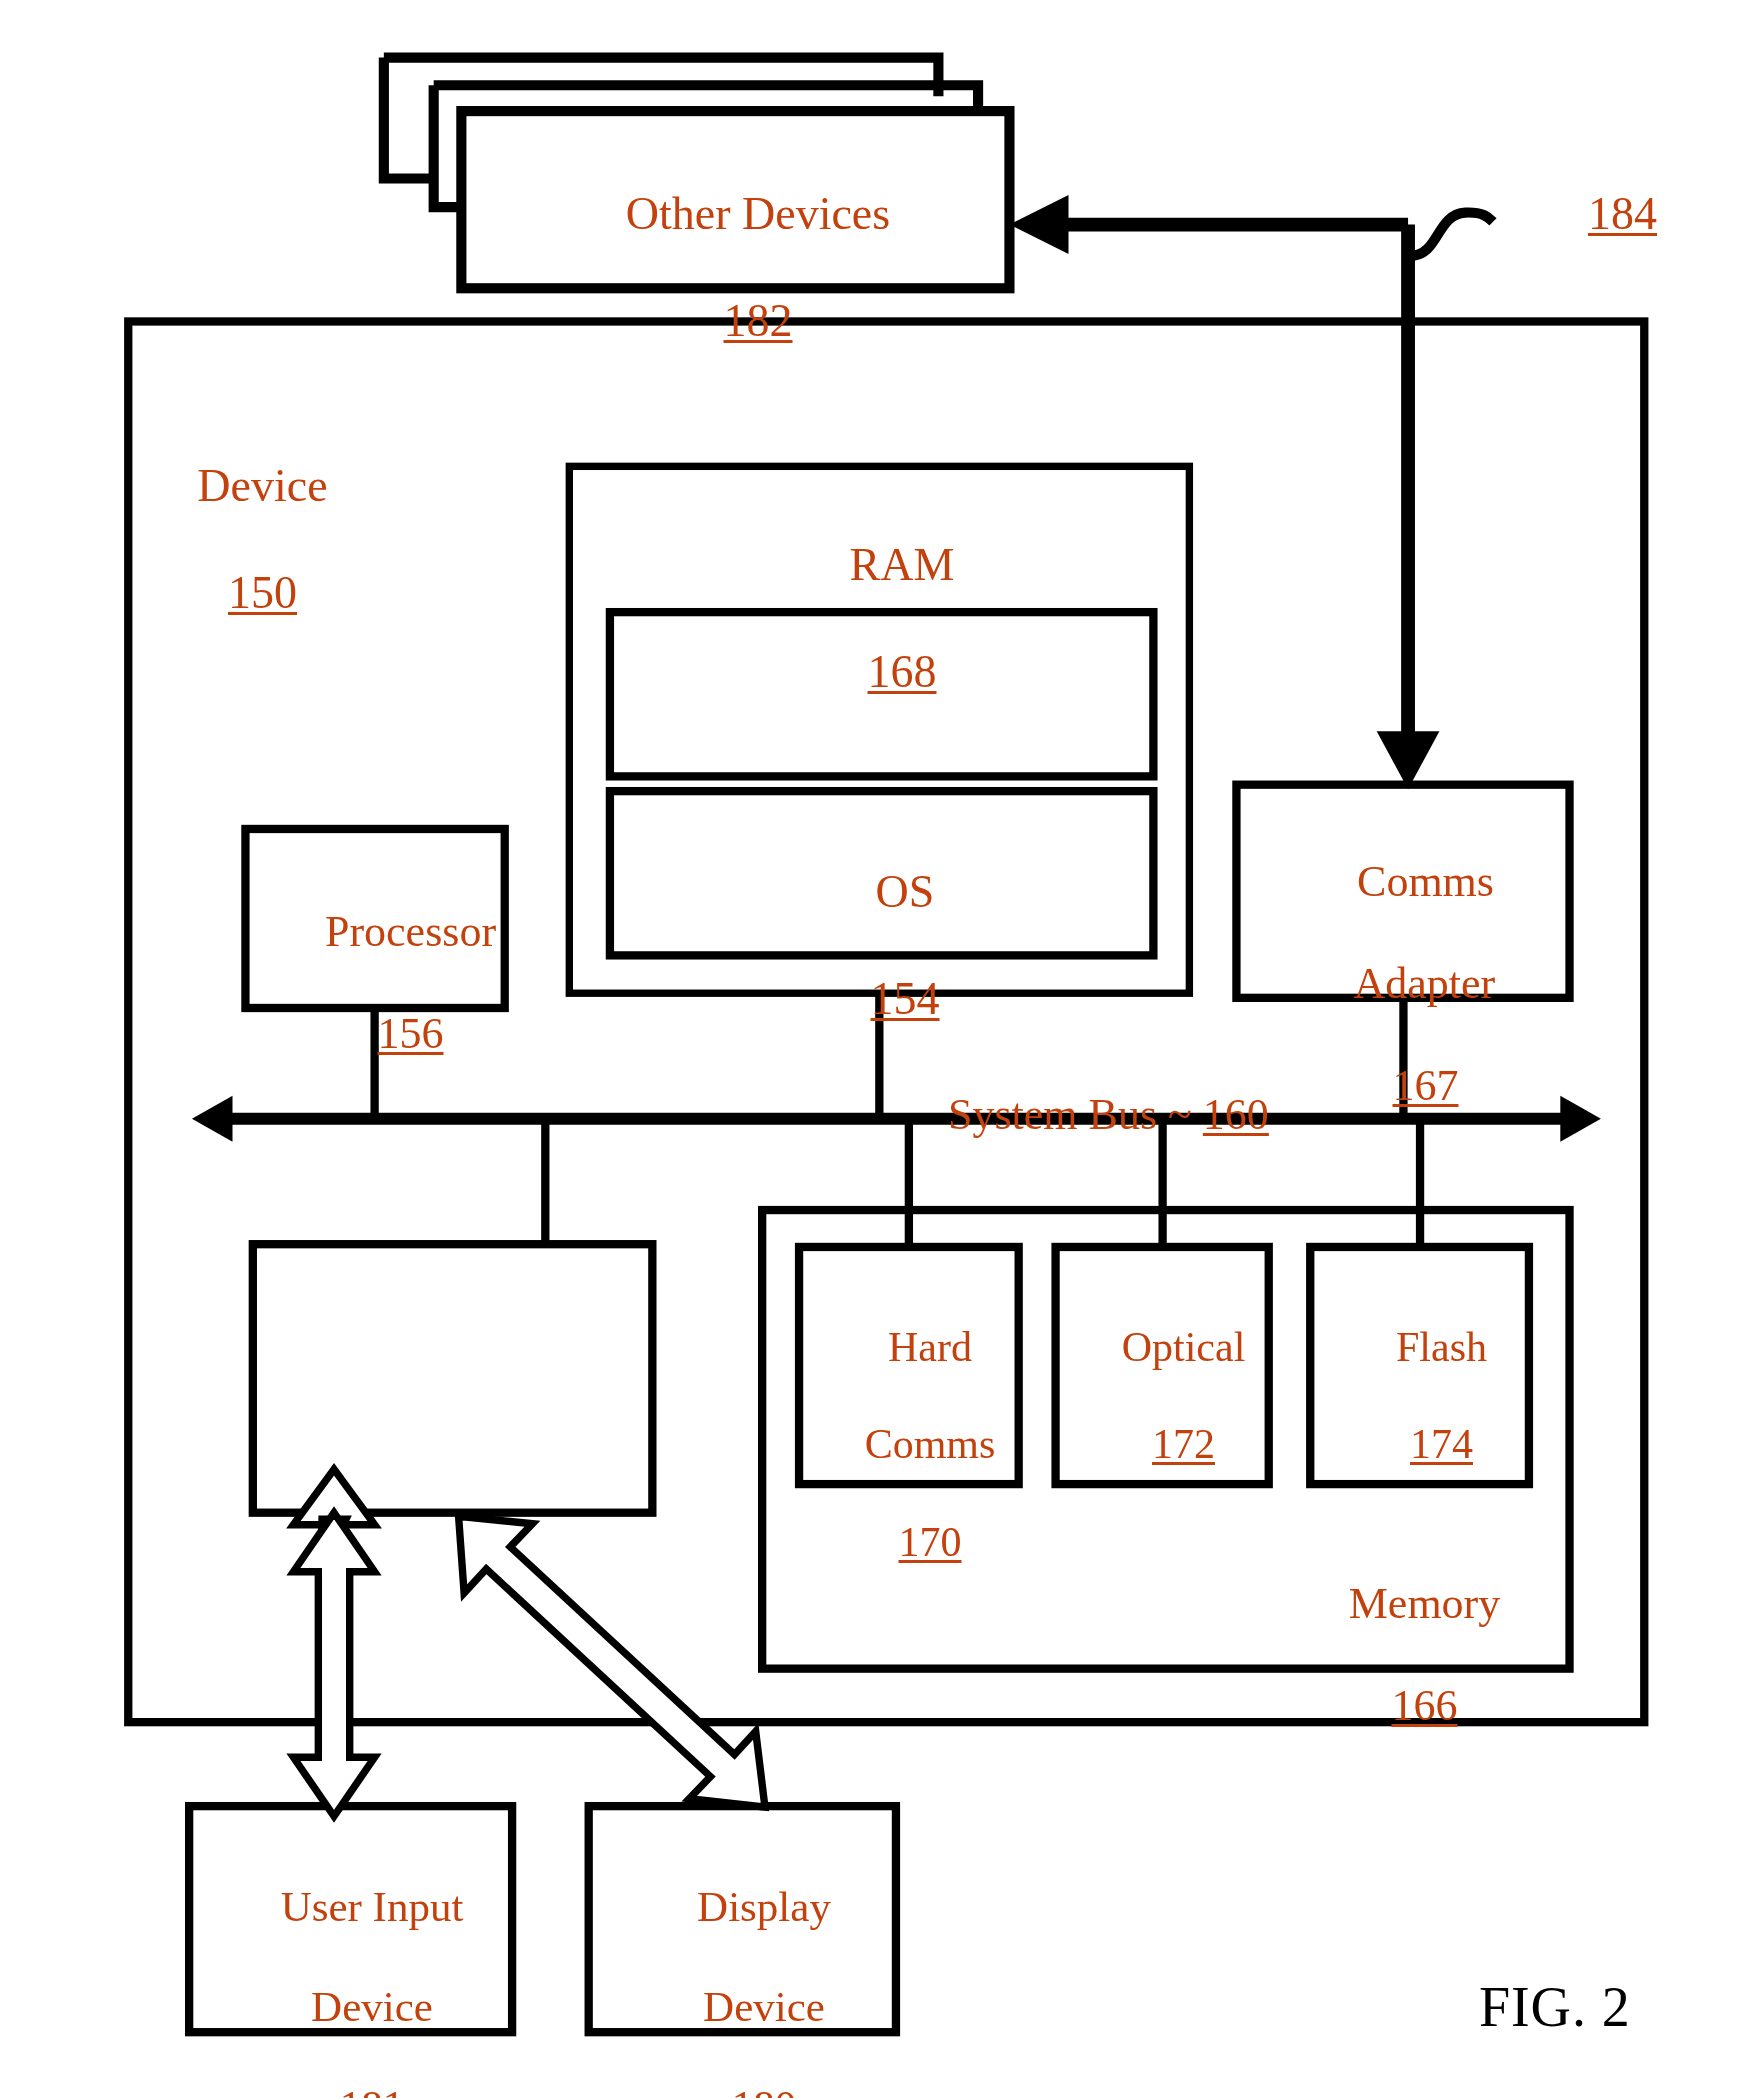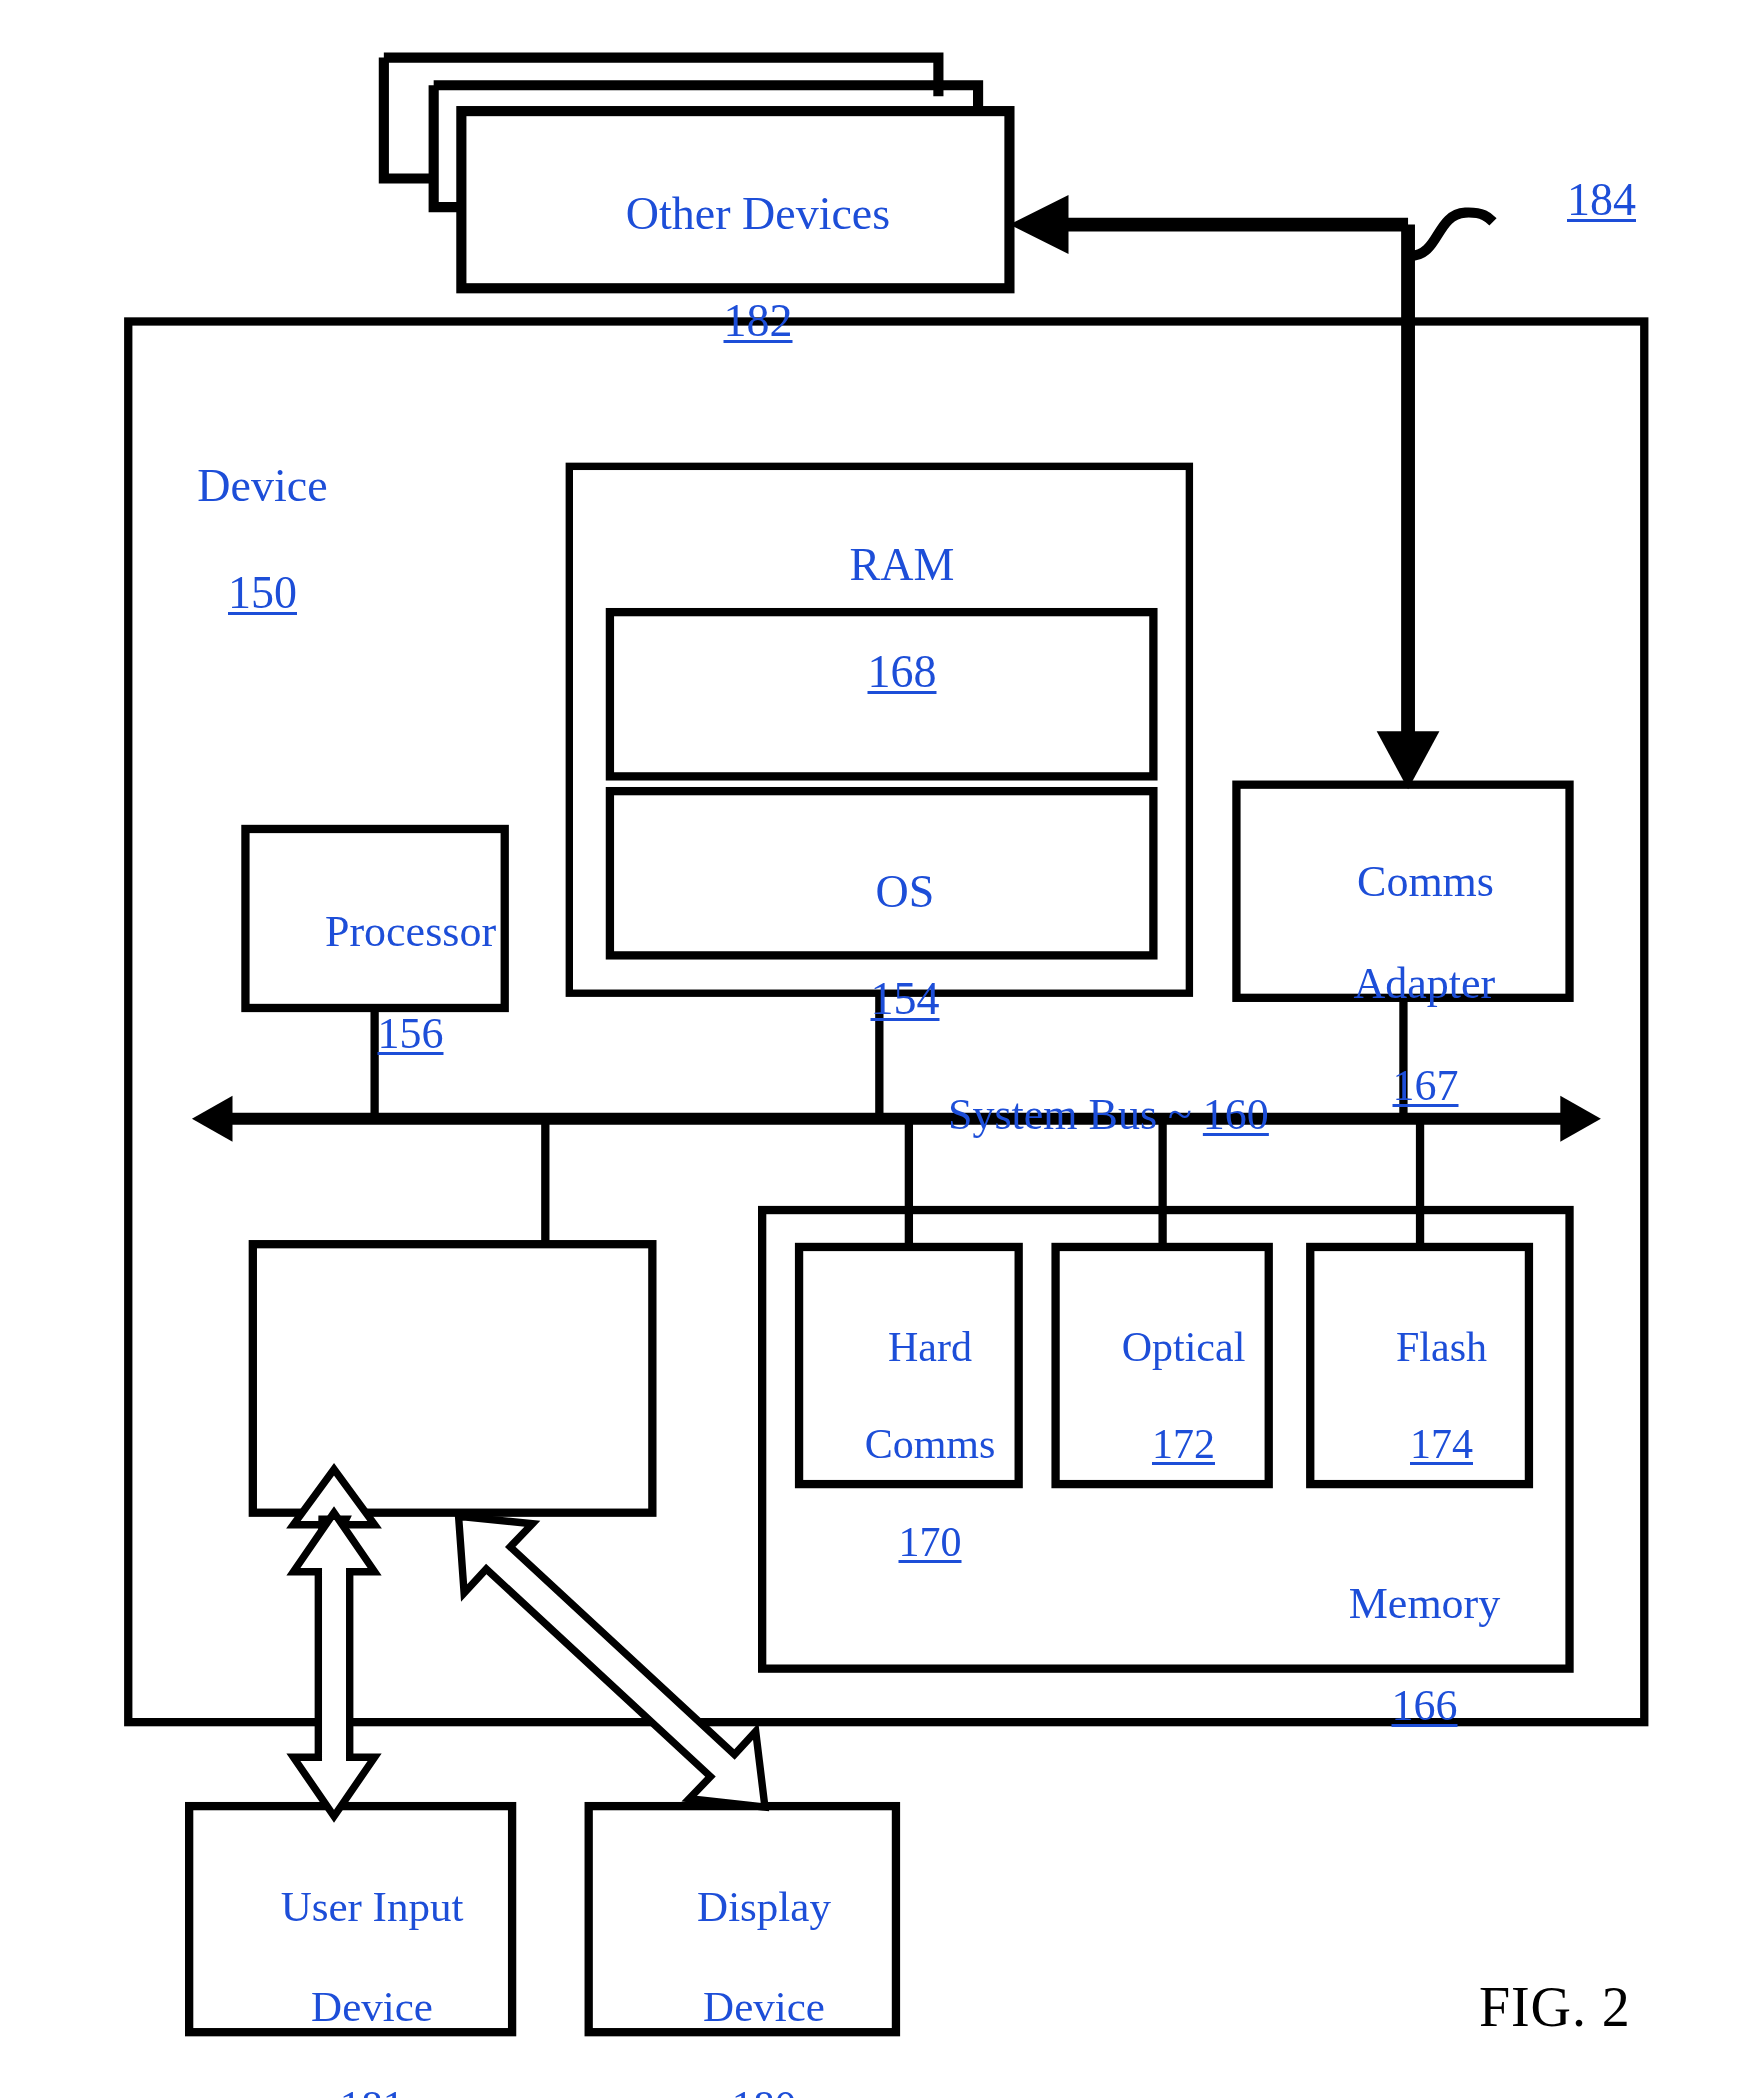--- a/index.html
+++ b/index.html
@@ -21,21 +21,21 @@
     position: absolute;
     left: 0;
     top: 0;
     width: 1743px;
     height: 2099px;
   }
   .lbl {
     position: absolute;
     text-align: center;
     line-height: 1.16;
-    color: #1d4ed8;
+    color: #c2410c;
     white-space: pre;
     pointer-events: none;
   }
   .lbl .num {
     text-decoration: underline;
     text-underline-offset: 3.7px;
     text-decoration-thickness: 2.8px;
   }
   .t46 { font-size: 42px; }
   .t47 { font-size: 43px; }
@@ -150,21 +150,21 @@
       </g>
 
     </g>
   </svg>
 
   <div class="lbl t50" style="left:461px; top:134px; width:548px;">
     <span>Other Devices</span><br>
     <span class="num">182</span>
   </div>
 
-  <div class="lbl t50" style="left:1500px; top:120px; width:157px; text-align:center;">
+  <div class="lbl t50" style="left:1500px; top:134px; width:157px; text-align:right;">
     <span class="num">184</span>
   </div>
 
   <div class="lbl t50" style="left:138px; top:406px; width:203px;">
     <span>Device</span><br>
     <span class="num">150</span>
   </div>
 
   <div class="lbl t50" style="left:569px; top:485px; width:620px;">
     <span>RAM</span><br>

